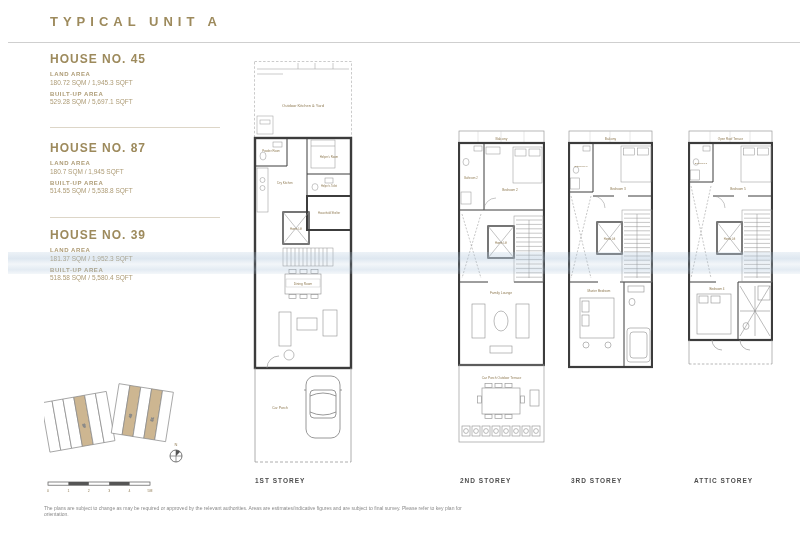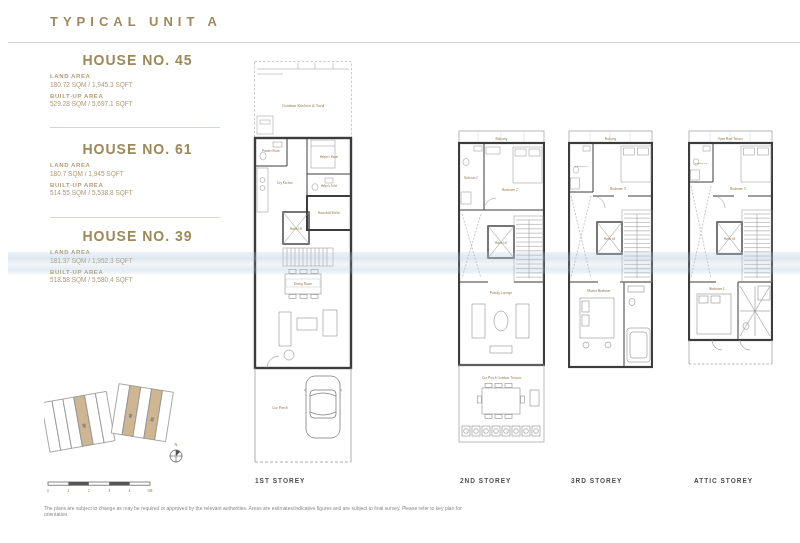--- a/index.html
+++ b/index.html
@@ -1,21 +1,21 @@
 <!DOCTYPE html>
 <html><head>
 <meta charset="utf-8">
 <style>
   html,body{margin:0;padding:0;background:#fff;}
   body{font-family:"Liberation Sans",sans-serif;}
   #page{position:relative;width:800px;height:543px;background:#ffffff;overflow:hidden;margin-left:8px;}
   .title{position:absolute;left:42px;top:14px;font-size:13px;font-weight:bold;letter-spacing:5px;color:#9d8a5c;}
   .rule{position:absolute;left:0;top:42px;width:800px;height:0;border-top:1.5px solid #cfcfcf;}
   .house{position:absolute;left:42px;width:175px;}
-  .house-name{font-size:14px;font-weight:bold;letter-spacing:1px;color:#9d8a5c;margin:0 0 5px 0;text-align:center;}
+  .house-name{font-size:12px;font-weight:bold;letter-spacing:1px;color:#9d8a5c;margin:0 0 5px 0;}
   .area-label{font-size:6px;font-weight:bold;letter-spacing:.6px;color:#ad9b75;margin-top:5px;}
   .area-value{font-size:6.5px;color:#ad9b75;margin-top:1.5px;}
   .divider{position:absolute;left:42px;width:170px;height:0;border-top:1px solid #ddd6c8;}
   .storey-label{position:absolute;font-size:6.5px;font-weight:bold;letter-spacing:1px;color:#4d4d4d;}
   .plan{position:absolute;}
   svg text{fill:#8f7a52;font-family:"Liberation Sans",sans-serif;}
   .wm{position:absolute;left:0;top:252px;width:800px;height:22px;z-index:6;pointer-events:none;
       background:linear-gradient(180deg,rgba(164,190,214,.20) 0%,rgba(164,190,214,.36) 30%,rgba(164,190,214,.14) 55%,rgba(164,190,214,.30) 80%,rgba(164,190,214,.12) 100%);}
   .disclaimer{position:absolute;left:36px;top:505px;width:440px;font-size:5px;line-height:6px;color:#8a8a8a;}
 </style>
@@ -30,21 +30,21 @@
   <div class="house" style="top:52px">
     <div class="house-name">HOUSE NO. 45</div>
     <div class="area-label">LAND AREA</div>
     <div class="area-value">180.72 SQM / 1,945.3 SQFT</div>
     <div class="area-label">BUILT-UP AREA</div>
     <div class="area-value">529.28 SQM / 5,697.1 SQFT</div>
   </div>
   <div class="divider" style="top:127px"></div>
 
   <div class="house" style="top:141px">
-    <div class="house-name">HOUSE NO. 61</div>
+    <div class="house-name">HOUSE NO. 87</div>
     <div class="area-label">LAND AREA</div>
     <div class="area-value">180.7 SQM / 1,945 SQFT</div>
     <div class="area-label">BUILT-UP AREA</div>
     <div class="area-value">514.55 SQM / 5,538.8 SQFT</div>
   </div>
   <div class="divider" style="top:217px"></div>
 
   <div class="house" style="top:228px">
     <div class="house-name">HOUSE NO. 39</div>
     <div class="area-label">LAND AREA</div>

